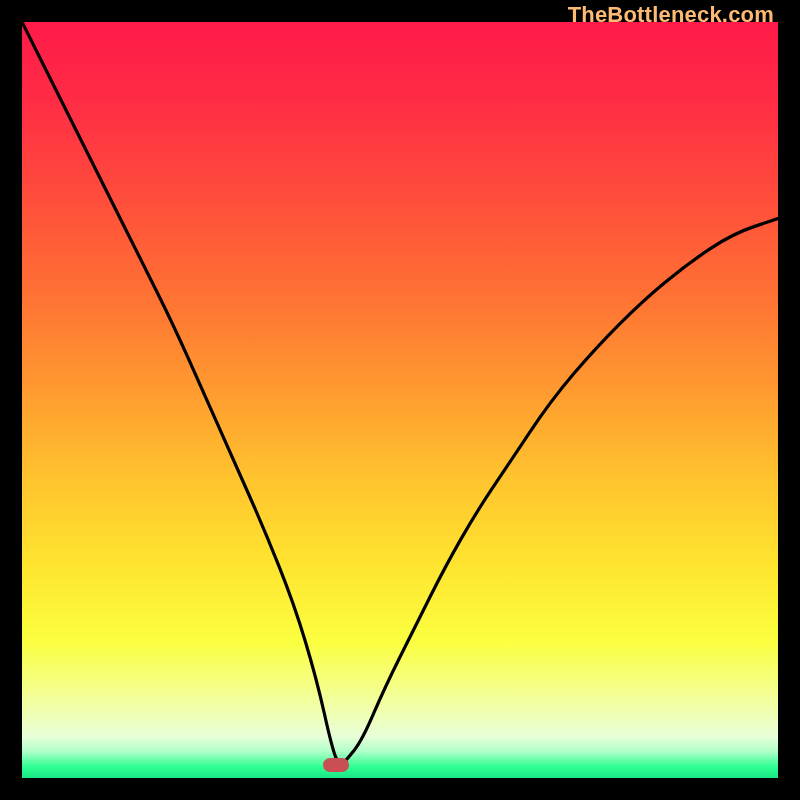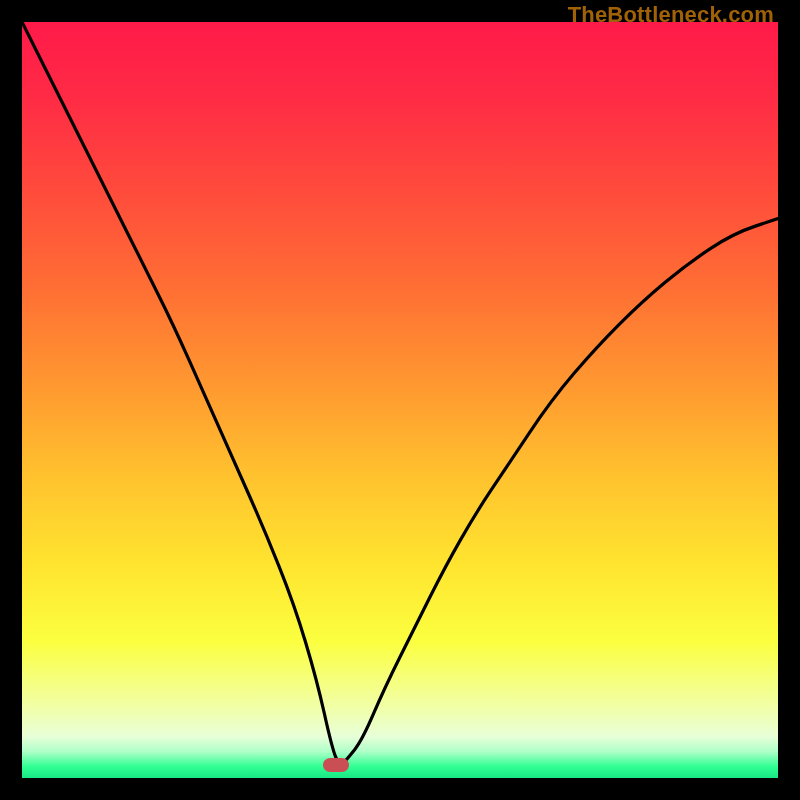--- a/index.html
+++ b/index.html
@@ -25,21 +25,21 @@
     width: 756px;
     height: 756px;
   }
   .watermark {
     position: absolute;
     top: 2px;
     right: 26px;
     font-family: Arial, Helvetica, sans-serif;
     font-size: 22px;
     font-weight: 600;
-    color: #a16207;
+    color: #fdba74;
     letter-spacing: 0.2px;
   }
   .marker {
     position: absolute;
     width: 26px;
     height: 14px;
     background: #c94f54;
     border-radius: 7px;
   }
 </style>

